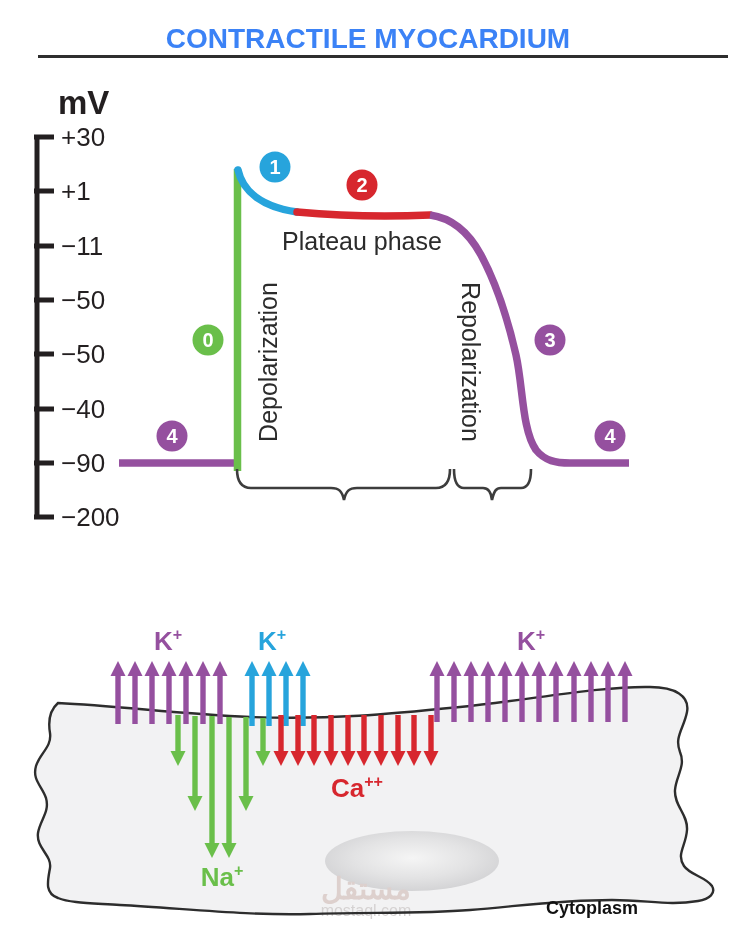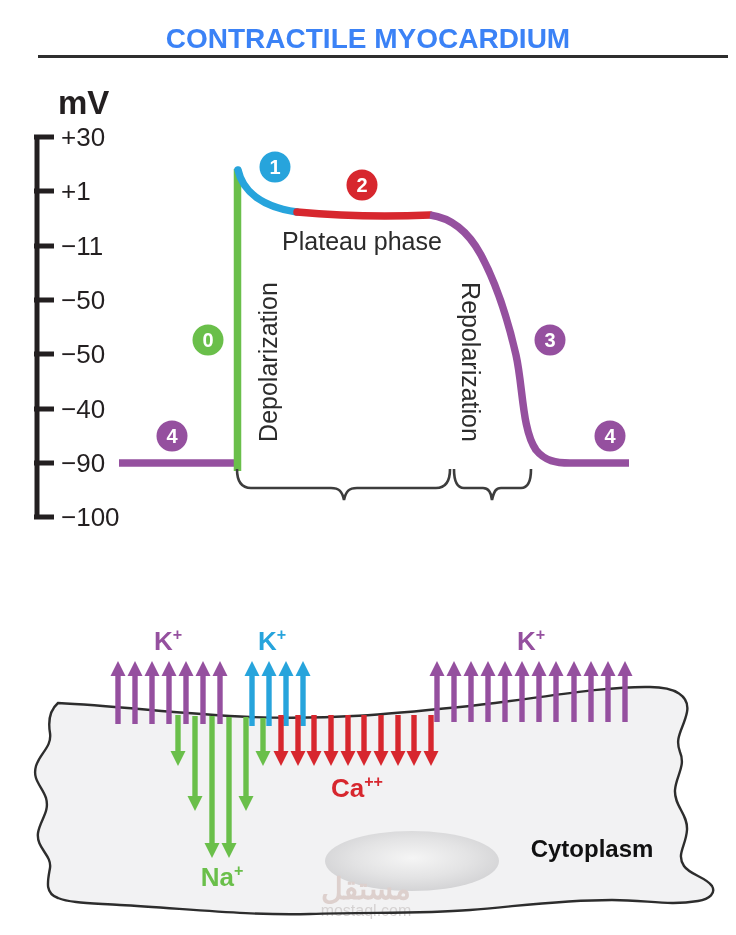--- a/index.html
+++ b/index.html
@@ -44,22 +44,22 @@
   .ion{
     position:absolute;transform:translate(-50%,-50%);
     font-size:26px;font-weight:bold;white-space:nowrap;
   }
   .ion sup{font-size:0.62em;}
   .c-green{color:var(--green);}
   .c-blue{color:var(--blue);}
   .c-red{color:var(--red);}
   .c-purple{color:var(--purple);}
   .cytoplasm-label{
-    position:absolute;left:592px;top:849px;transform:translate(-50%,-50%);
-    font-size:24px;font-weight:bold;color:#111111;white-space:nowrap;
+    position:absolute;left:592px;top:908px;transform:translate(-50%,-50%);
+    font-size:18px;font-weight:bold;color:#111111;white-space:nowrap;
   }
   
   .stroke-ink{stroke:var(--ink);}
   .stroke-green{stroke:var(--green);}
   .stroke-blue{stroke:var(--blue);}
   .stroke-red{stroke:var(--red);}
   .stroke-purple{stroke:var(--purple);}
   .stroke-brace{stroke:var(--brace);}
 </style>
 </head>
@@ -183,21 +183,21 @@
   <div class="title-rule"></div>
 
   <div class="mv-label">mV</div>
   <div class="tick-label" style="top:137px">+30</div>
   <div class="tick-label" style="top:191px">+1</div>
   <div class="tick-label" style="top:246px">−11</div>
   <div class="tick-label" style="top:300px">−50</div>
   <div class="tick-label" style="top:354px">−50</div>
   <div class="tick-label" style="top:409px">−40</div>
   <div class="tick-label" style="top:463px">−90</div>
-  <div class="tick-label" style="top:517px">−100</div>
+  <div class="tick-label" style="top:517px">−200</div>
 
   <div class="plateau-label">Plateau phase</div>
   <div class="vlabel ccw" style="left:268px;top:362px">Depolarization</div>
   <div class="vlabel cw" style="left:470px;top:362px">Repolarization</div>
 
   <div class="badge bg-green" style="left:208px;top:340px">0</div>
   <div class="badge bg-blue" style="left:275px;top:167px">1</div>
   <div class="badge bg-red" style="left:362px;top:185px">2</div>
   <div class="badge bg-purple" style="left:550px;top:340px">3</div>
   <div class="badge bg-purple" style="left:172px;top:436px">4</div>

